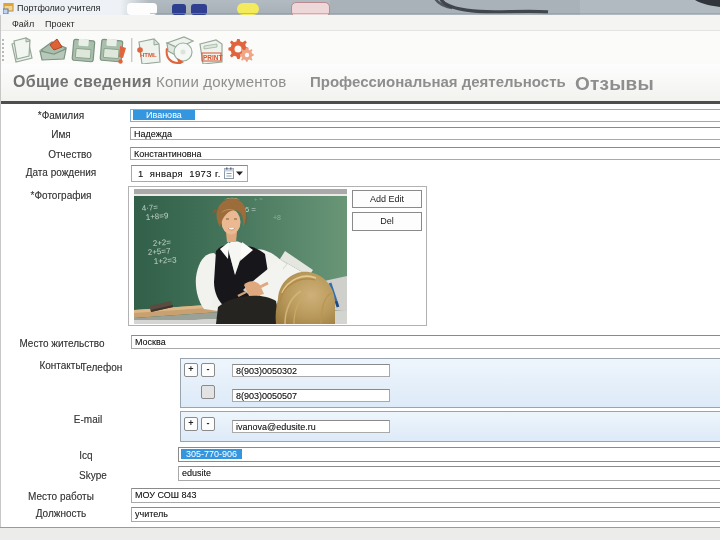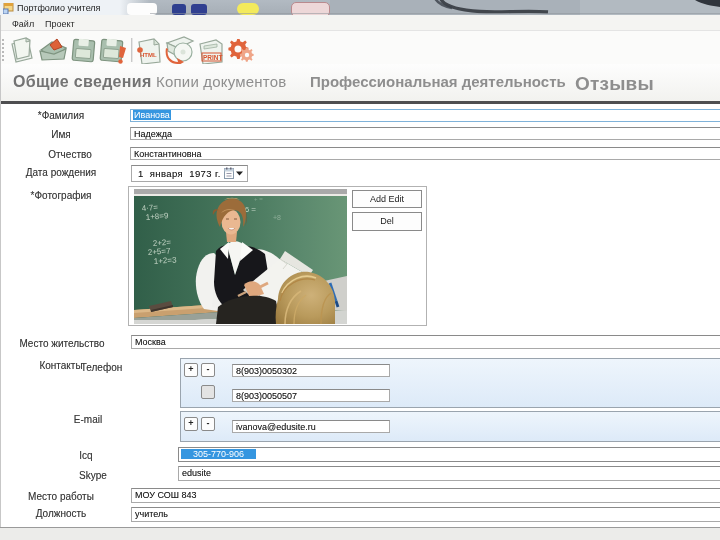--- a/index.html
+++ b/index.html
@@ -115,21 +115,21 @@
 <div class="abs" style="left:13px;top:73px;font-size:16px;font-weight:bold;color:#737373;letter-spacing:0.3px">Общие сведения</div>
 <div class="abs" style="left:156px;top:73px;font-size:15px;font-weight:normal;color:#8e8e8e;letter-spacing:0.2px">Копии документов</div>
 <div class="abs" style="left:310px;top:73px;font-size:15px;font-weight:bold;color:#8e8e8e;letter-spacing:0px">Профессиональная деятельность</div>
 <div class="abs" style="left:575px;top:73px;font-size:19px;font-weight:bold;color:#8e8e8e;letter-spacing:0.2px">Отзывы</div>
 <div class="abs" style="left:0;top:101px;width:720px;height:3px;background:#4e4e50"></div>
 
 <div class="abs" style="left:0;top:15px;width:1px;height:525px;background:#c7c7c7"></div>
 
 <div class="lbl" style="left:0;top:110px;width:122px">*Фамилия</div>
 <div class="abs" style="left:130px;top:109px;width:592px;height:11px;border:1px solid #7fb2d9;background:#fff">
-  <span style="position:absolute;left:2px;top:0px;font-size:9px;background:#3596e0;color:#fff;padding:0 1px">Иванова</span>
+  <span style="position:absolute;left:2px;top:0px;font-size:9px;background:#3596e0;color:#fff;padding:0 13px">Иванова</span>
 </div>
 
 <div class="lbl" style="left:0;top:129px;width:122px">Имя</div>
 <div class="fld" style="left:130px;top:127px;width:594px;height:10px">Надежда</div>
 
 <div class="lbl" style="left:0;top:149px;width:140px">Отчество</div>
 <div class="fld" style="left:130px;top:147px;width:594px;height:10px">Константиновна</div>
 
 <div class="lbl" style="left:0;top:167px;width:122px">Дата рождения</div>
 <div class="fld" style="left:131px;top:165px;width:112px;height:13px;padding-top:2px;font-size:9.5px;letter-spacing:0.4px">&nbsp;1&nbsp; января&nbsp; 1973 г.</div>
@@ -258,21 +258,21 @@
 
 <div class="lbl" style="left:0;top:414px;width:176px">E-mail</div>
 
 <div class="abs" style="left:180px;top:411px;width:540px;height:29px;background:linear-gradient(#eef5fc,#ddeaf8);border:1px solid #9aa4ae;border-right:none"></div>
 <div class="btn" style="left:184px;top:417px;width:12px;height:12px;line-height:11px;border-radius:2px;font-weight:bold">+</div>
 <div class="btn" style="left:201px;top:417px;width:12px;height:12px;line-height:11px;border-radius:2px;font-weight:bold">-</div>
 <div class="fld" style="left:232px;top:420px;width:153px;height:10px">ivanova@edusite.ru</div>
 
 <div class="lbl" style="left:0;top:450px;width:172px">Icq</div>
 <div class="abs" style="left:178px;top:447px;width:542px;height:13px;border:1px solid #8a8a8a;background:#fff">
-  <span style="position:absolute;left:2px;top:1px;font-size:9px;background:#3596e0;color:#fff;padding:0 12px">305-770-906</span>
+  <span style="position:absolute;left:2px;top:1px;font-size:9px;background:#3596e0;color:#fff;padding:0 5px">305-770-906</span>
 </div>
 
 <div class="lbl" style="left:7px;top:470px;width:172px">Skype</div>
 <div class="fld" style="left:178px;top:466px;width:546px;height:12px">edusite</div>
 
 <div class="lbl" style="left:0;top:491px;width:122px">Место работы</div>
 <div class="fld" style="left:131px;top:488px;width:593px;height:12px">МОУ СОШ 843</div>
 
 <div class="lbl" style="left:0;top:508px;width:122px">Должность</div>
 <div class="fld" style="left:131px;top:507px;width:593px;height:12px">учитель</div>

